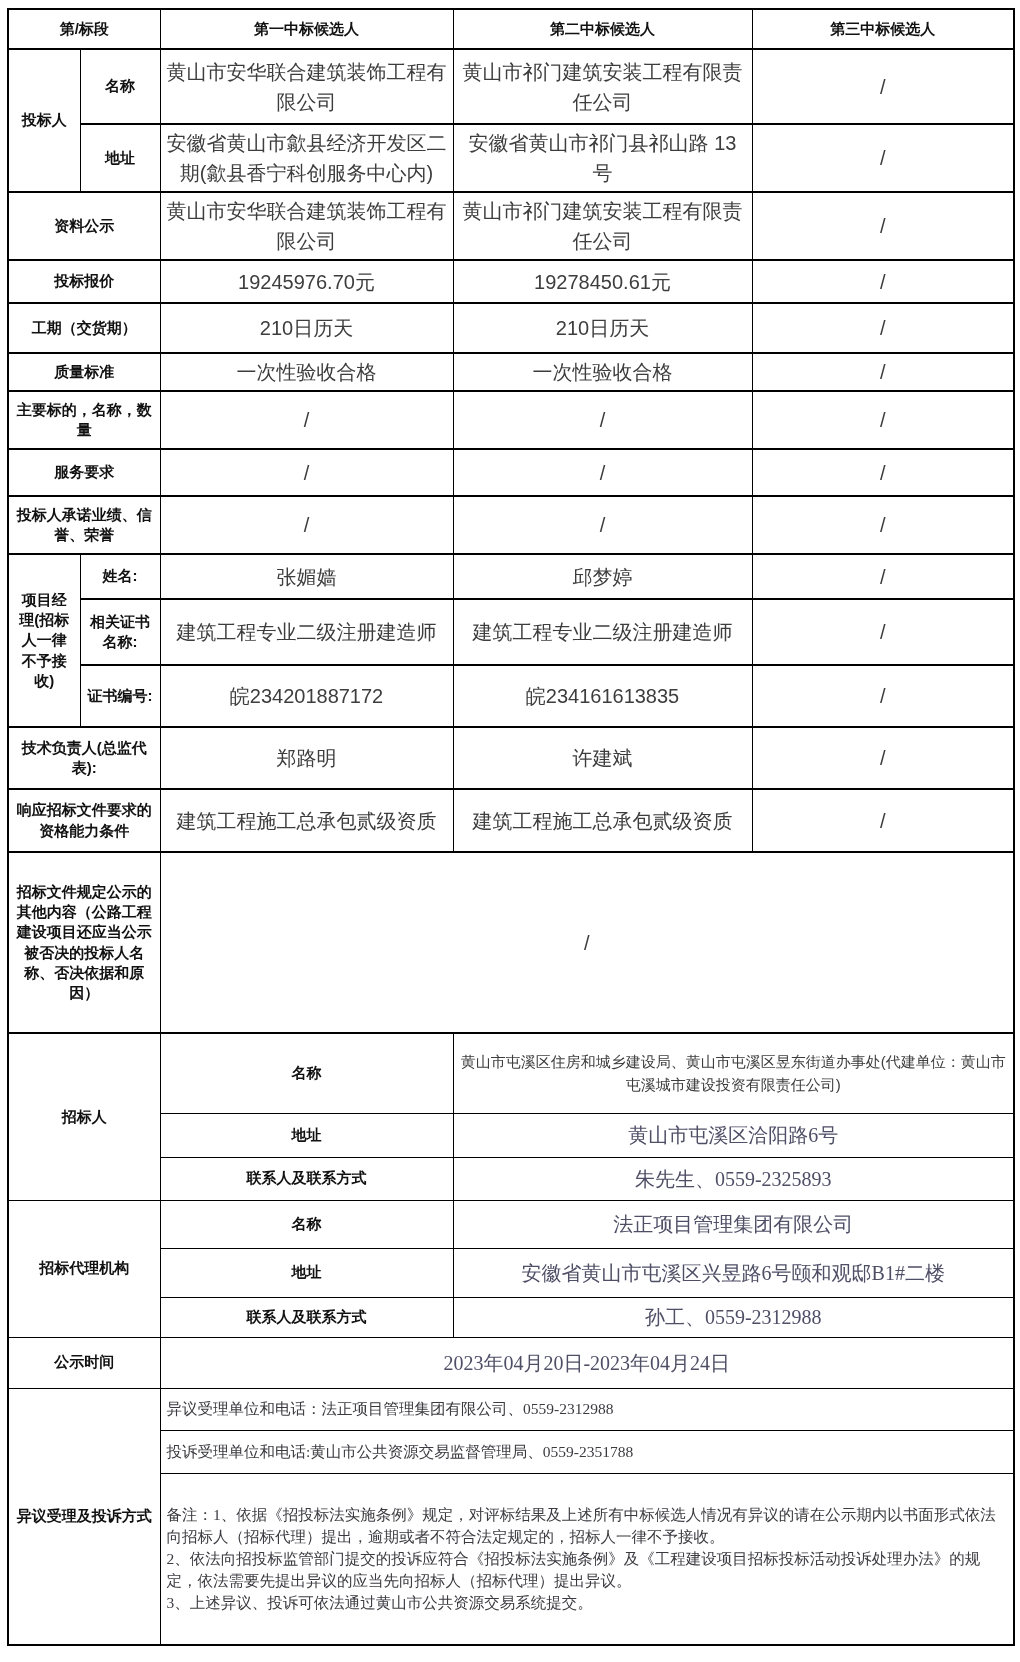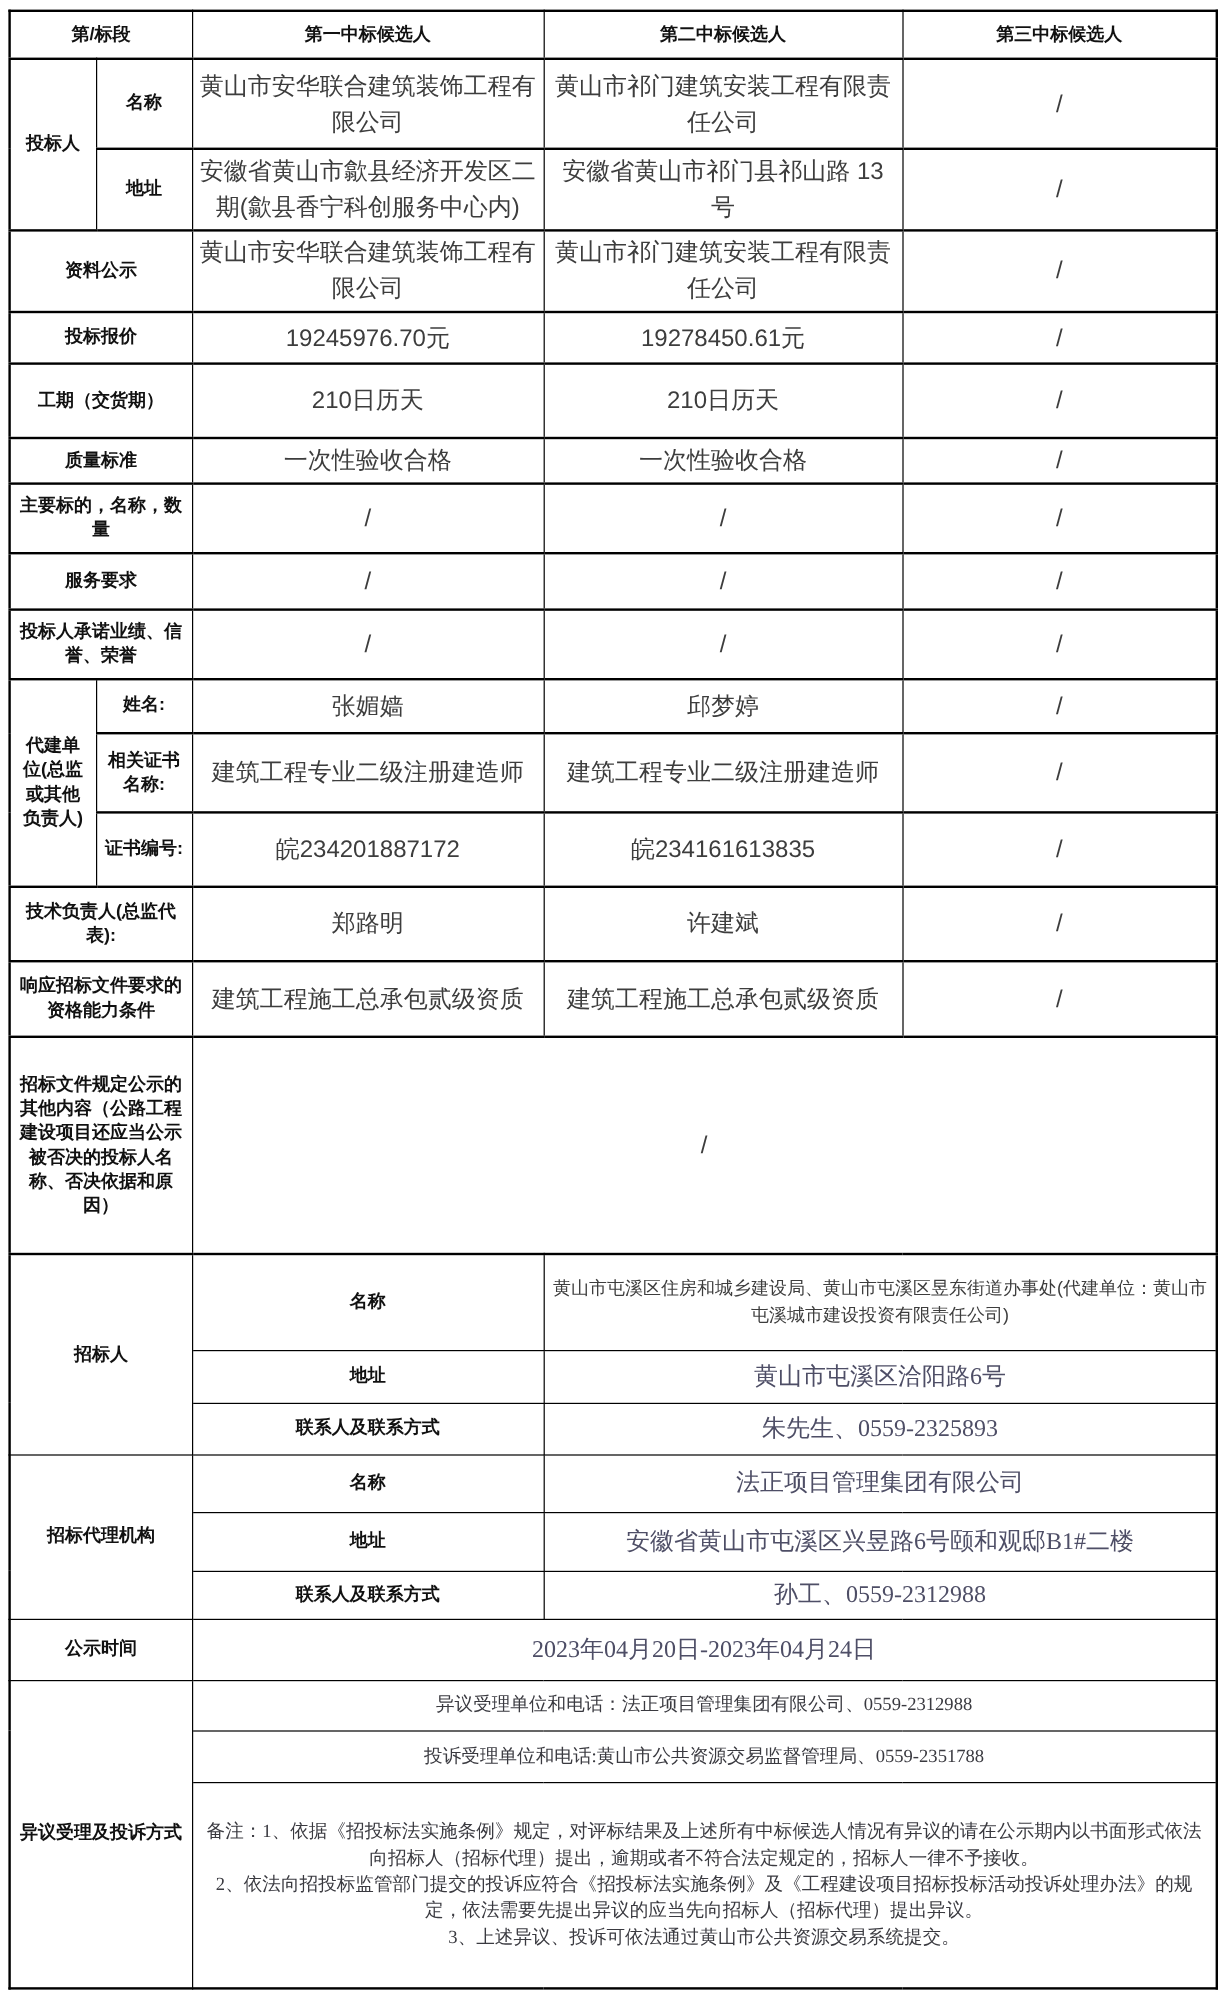--- a/index.html
+++ b/index.html
@@ -14,21 +14,21 @@
     vertical-align:middle;text-align:center;
     padding:3px 6px;word-break:break-all;overflow:hidden;
   }
   tr.hb > td{border-bottom-width:2px;}
   td.hb2{border-bottom-width:2px;}
   .lab{font-weight:bold;color:#111111;font-size:15px;line-height:1.35;margin-left:32px;}
   .val{color:#3d3d3d;font-size:20px;line-height:1.5;}
   .ser{font-family:"Liberation Serif","DejaVu Serif",serif;color:#4e4e66;font-size:20px;line-height:1.4;}
   .sansval{color:#3d3d3d;font-size:15px;line-height:1.55;}
   .left{text-align:left;}
-  .note{font-family:"Liberation Serif","DejaVu Serif",serif;color:#3a3a40;font-size:15.5px;line-height:1.42;text-align:center;}
+  .note{font-family:"Liberation Serif","DejaVu Serif",serif;color:#3a3a40;font-size:15.5px;line-height:1.42;text-align:left;}
   .note div{margin:0;}
 </style>
 </head>
 <body>
 
 <table class="notice">
   <colgroup>
     <col style="width:72px">
       <col style="width:80px">
       <col style="width:293px">
@@ -66,21 +66,21 @@
     <td class="val">/</td>
   </tr>
 
   <tr class="hb" style="height:43px">
     <td colspan="2" class="lab">投标报价</td>
     <td class="val">19245976.70元</td>
     <td class="val">19278450.61元</td>
     <td class="val">/</td>
   </tr>
 
-  <tr class="hb" style="height:62px">
+  <tr class="hb" style="height:50px">
     <td colspan="2" class="lab">工期（交货期）</td>
     <td class="val">210日历天</td>
     <td class="val">210日历天</td>
     <td class="val">/</td>
   </tr>
 
   <tr class="hb" style="height:32px">
     <td colspan="2" class="lab">质量标准</td>
     <td class="val">一次性验收合格</td>
     <td class="val">一次性验收合格</td>
@@ -102,21 +102,21 @@
   </tr>
 
   <tr class="hb" style="height:58px">
     <td colspan="2" class="lab">投标人承诺业绩、信誉、荣誉</td>
     <td class="val">/</td>
     <td class="val">/</td>
     <td class="val">/</td>
   </tr>
 
   <tr class="hb" style="height:45px">
-    <td rowspan="3" class="lab hb2">代建单位(总监或其他负责人)</td>
+    <td rowspan="3" class="lab hb2">项目经理(招标人一律不予接收)</td>
     <td class="lab">姓名:</td>
     <td class="val">张媚嫱</td>
     <td class="val">邱梦婷</td>
     <td class="val">/</td>
   </tr>
 
   <tr class="hb" style="height:66px">
     <td class="lab">相关证书名称:</td>
     <td class="val">建筑工程专业二级注册建造师</td>
     <td class="val">建筑工程专业二级注册建造师</td>

